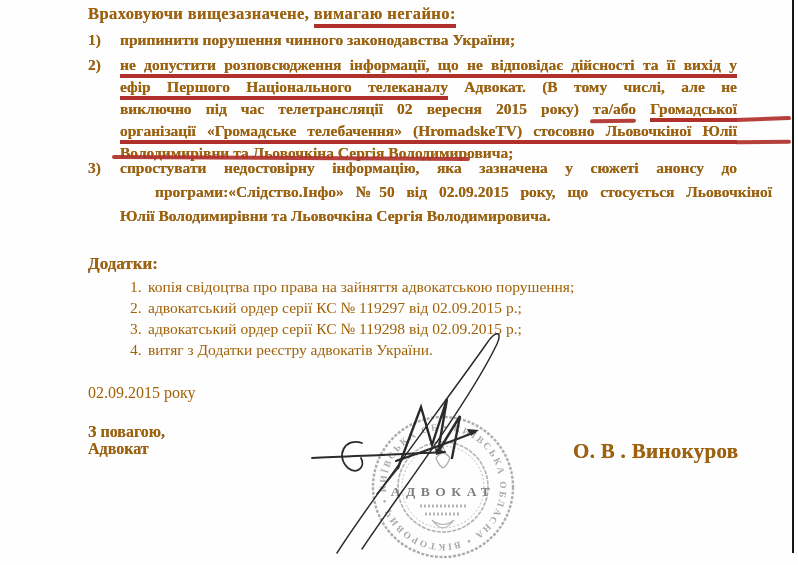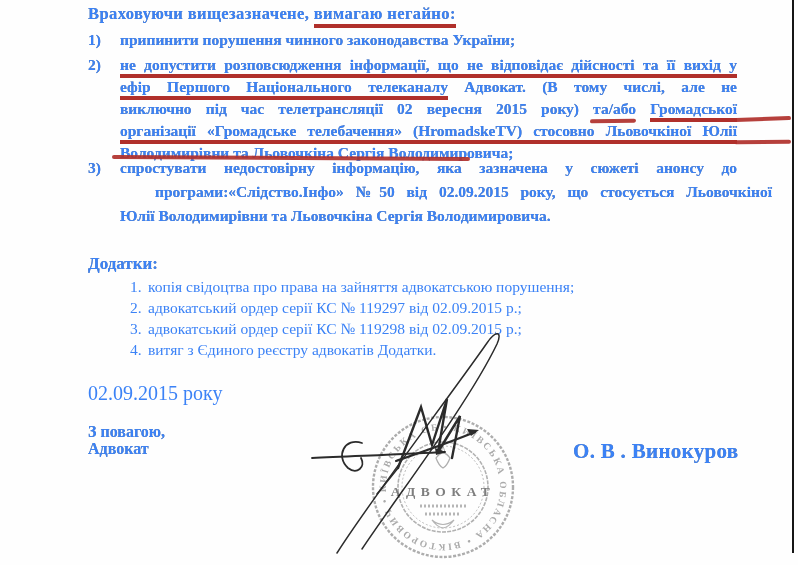--- a/index.html
+++ b/index.html
@@ -2,21 +2,21 @@
 <html><head>
 <meta charset="utf-8">
 <style>
   html,body{margin:0;padding:0;background:#e8e8e8;}
   .page{
     position:relative;width:798px;height:565px;background:#fefefe;
     overflow:hidden;font-family:"Liberation Serif",serif;color:#1b1b1b;
   }
   .ln{
     position:absolute;font-weight:bold;font-size:15.5px;line-height:16px;
-    white-space:pre;color:#3b82f6;text-shadow:0 0 .4px rgba(0,0,0,.5);
+    white-space:pre;color:#a16207;text-shadow:0 0 .4px rgba(0,0,0,.5);
   }
   .just{white-space:normal;text-align:justify;text-align-last:justify;width:617px;}
   .reg{font-weight:normal;text-shadow:none;}
   .ru{border-bottom:4px solid #b0302b;padding-bottom:1px;}
   .red-stroke{position:absolute;height:4px;background:#b0302b;border-radius:2px;opacity:.92;}
   .scan-border{position:absolute;background:#161616;}
   .sig-layer{position:absolute;left:250px;top:320px;}
 </style>
 </head>
 <body>
@@ -50,23 +50,23 @@
   <div class="ln reg" style="left:130px;top:279px;">1.</div>
   <div class="ln reg" style="left:148px;top:279px;">копія свідоцтва про права на зайняття адвокатською порушення;</div>
 
   <div class="ln reg" style="left:130px;top:300px;">2.</div>
   <div class="ln reg" style="left:148px;top:300px;">адвокатський ордер серії КС № 119297 від 02.09.2015 р.;</div>
 
   <div class="ln reg" style="left:130px;top:321px;">3.</div>
   <div class="ln reg" style="left:148px;top:321px;">адвокатський ордер серії КС № 119298 від 02.09.2015 р.;</div>
 
   <div class="ln reg" style="left:130px;top:342px;">4.</div>
-  <div class="ln reg" style="left:148px;top:342px;">витяг з Єдиного реєстру адвокатів Додатки.</div>
+  <div class="ln reg" style="left:148px;top:342px;">витяг з Додатки реєстру адвокатів України.</div>
 
-  <div class="ln reg" style="left:88px;top:385px;font-size:20px;">02.09.2015 року</div>
+  <div class="ln reg" style="left:88px;top:385px;font-size:16px;">02.09.2015 року</div>
   <div class="ln" style="left:88px;top:424px;font-size:16px;">З повагою,</div>
   <div class="ln" style="left:88px;top:441px;font-size:16px;">Адвокат</div>
   <div class="ln" style="left:573px;top:443px;font-size:21px;letter-spacing:.3px;">О. В . Винокуров</div>
 
   <svg class="sig-layer" width="340" height="245" viewBox="250 320 340 245">
 
     <g opacity="0.72" style="filter:blur(.35px);">
       <circle cx="443" cy="487" r="70" fill="none" stroke="#8f8f8f" stroke-width="2.4" stroke-dasharray="3 1.6"></circle>
       <circle cx="443" cy="487" r="45" fill="none" stroke="#949494" stroke-width="1.6" stroke-dasharray="4 1.2"></circle>
       <circle cx="443" cy="487" r="41" fill="none" stroke="#a0a0a0" stroke-width="1" stroke-dasharray="2 2"></circle>

